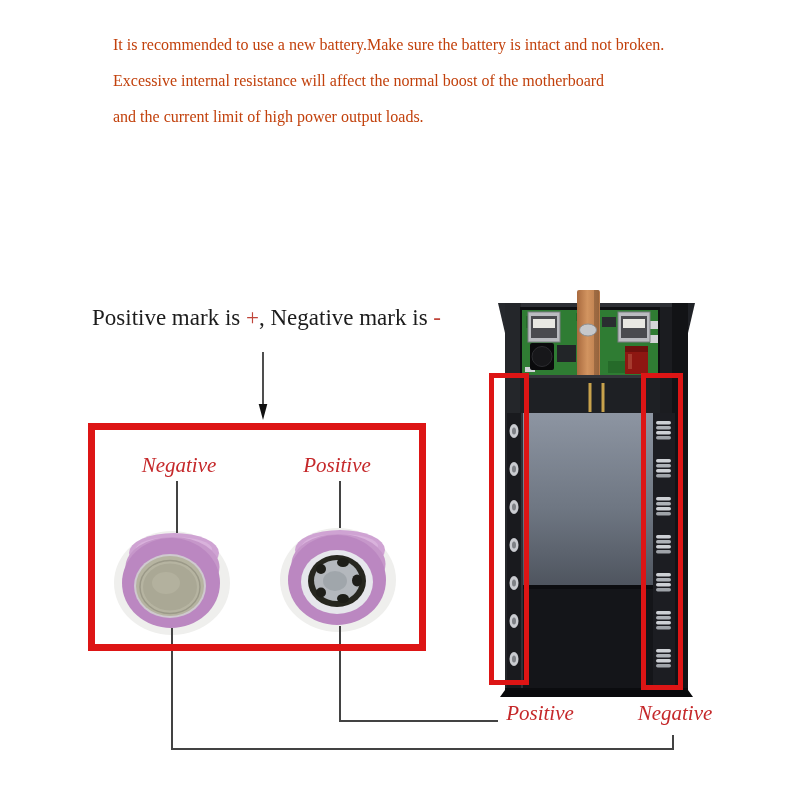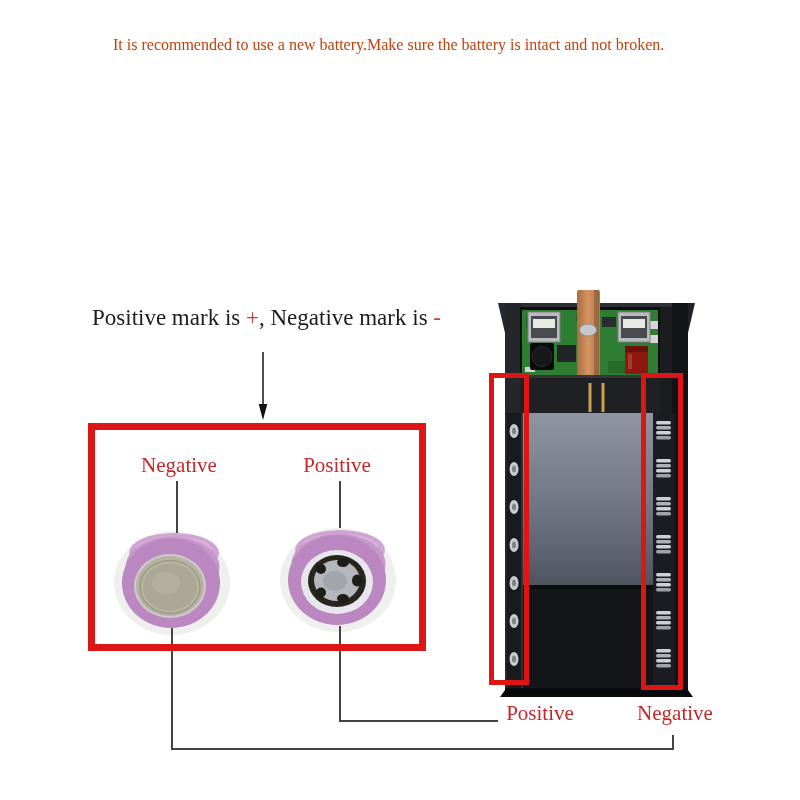--- a/index.html
+++ b/index.html
@@ -14,41 +14,43 @@
   
   .marks{left:92px;top:305px;font-size:23px;white-space:nowrap;color:#1c1c1c;}
   .mark-red{color:var(--mark_red,#c0453a);}
   
   .redbox{
     left:88px;top:423px;width:338px;height:228px;box-sizing:border-box;
     border:7px solid var(--highlight_red,#dd1515);z-index:5;
   }
   .boxlabel{
     font-size:21px;color:var(--label_red,#c5282a);white-space:nowrap;
-    transform:translateX(-50%);z-index:6;
+    transform:translateX(-50%);z-index:6;font-style:italic;
   }
   
   .vline{width:2px;background:var(--callout_gray,#444444);z-index:4;}
   .hline{height:2px;background:var(--callout_gray,#444444);z-index:4;}
   
   .battery{width:120px;height:122px;z-index:2;}
   
   .case-svg{left:480px;top:283px;width:215px;height:420px;z-index:1;}
   
   .red-rect{
     box-sizing:border-box;border:5px solid var(--highlight_red,#dd1515);z-index:5;
   }
   .rect-pos{left:489px;top:373px;width:40px;height:312px;}
   .rect-neg{left:641px;top:373px;width:42px;height:317px;}
 </style>
 </head>
 <body>
 
 <div class="abs intro">
   <div>It is recommended to use a new battery.Make sure the battery is intact and not broken.</div>
+  <div>Excessive internal resistance will affect the normal boost of the motherboard</div>
+  <div>and the current limit of high power output loads.</div>
 </div>
 
 <div class="abs marks">
   <span>Positive mark is </span><span class="mark-red">+</span><span>, Negative mark is </span><span class="mark-red">-</span>
 </div>
 
 <svg class="abs" style="left:257px;top:352px;" width="12" height="68" viewBox="0 0 12 68">
   <line x1="6" y1="0" x2="6" y2="54" stroke="#222" stroke-width="1.6"></line>
   <polygon points="1.7,52 10.3,52 6,68" fill="#111"></polygon>
 </svg>

